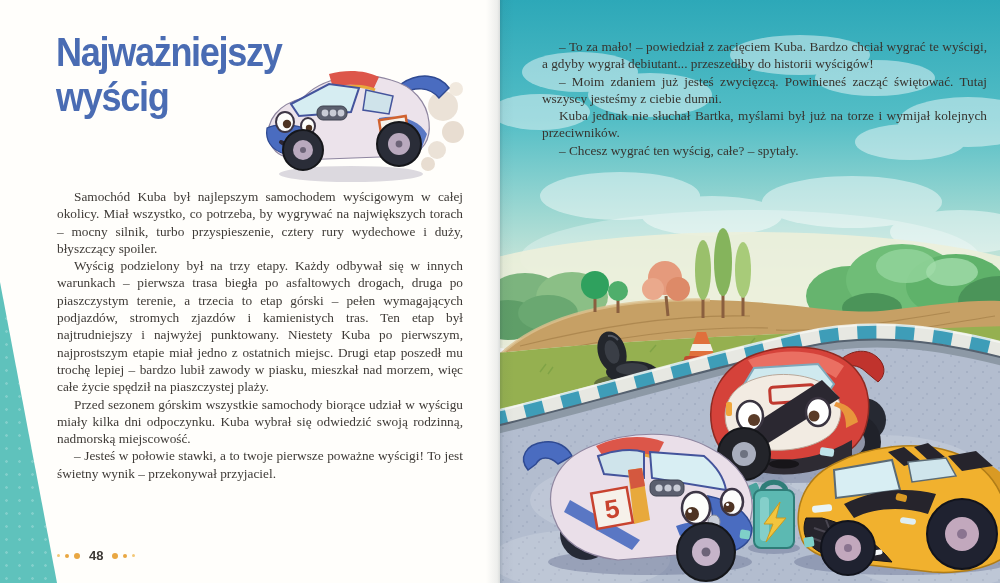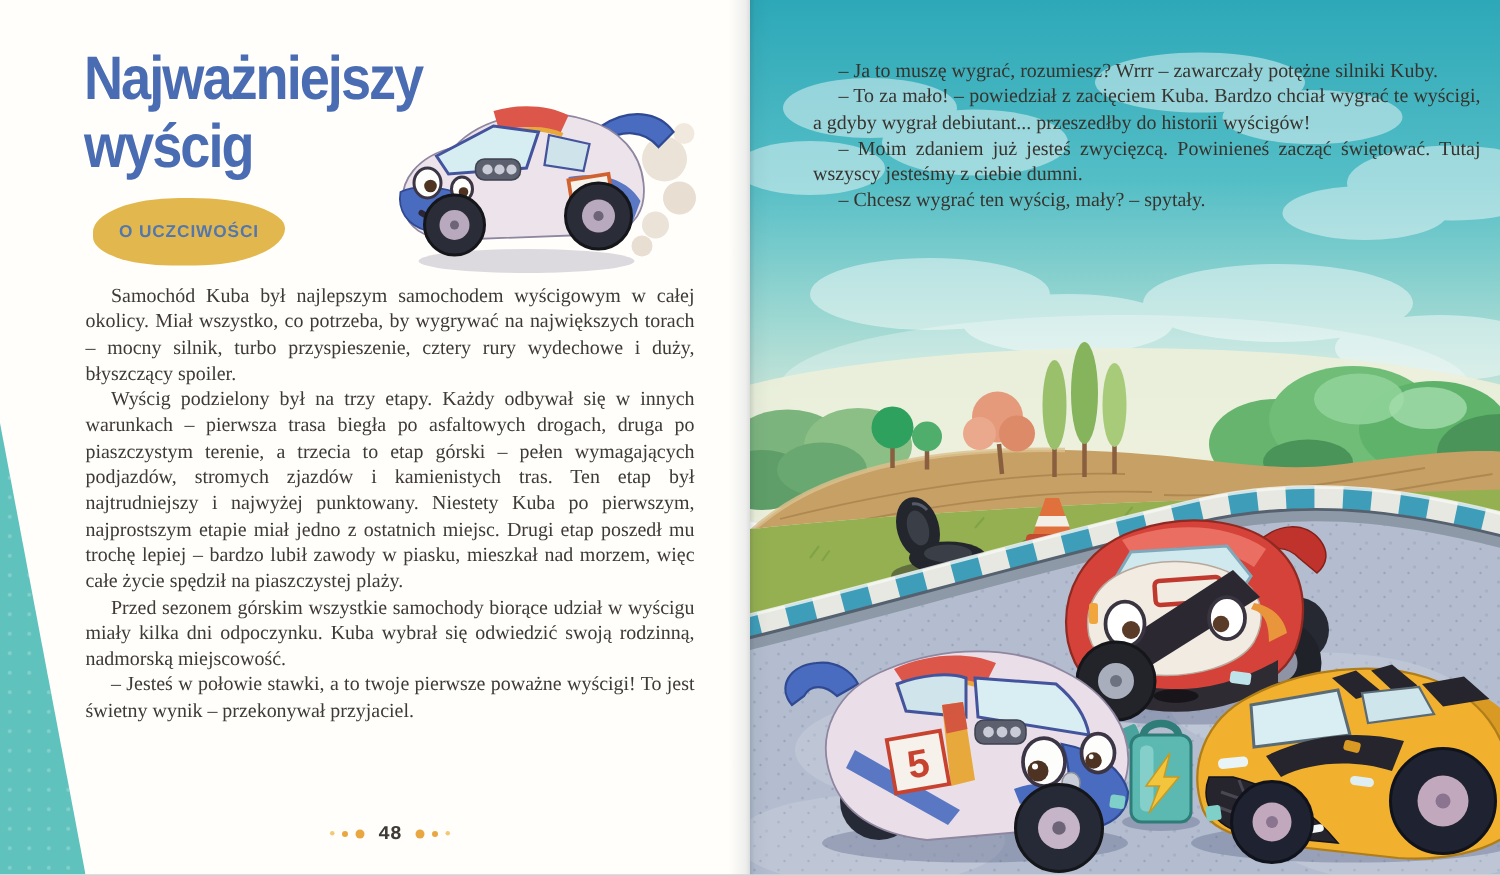--- a/index.html
+++ b/index.html
@@ -21,22 +21,22 @@
   .badge{position:absolute;left:62px;top:132px;width:128px;height:45px;
       background:#e2b84e;border-radius:55% 60% 58% 50% / 62% 55% 68% 52%;
       display:flex;align-items:center;justify-content:center;
       font-family:"Liberation Sans",sans-serif;font-weight:700;font-size:11.5px;
       letter-spacing:.6px;color:#5377ad;}
   .car-illo{position:absolute;left:251px;top:44px;}
   .body-text{position:absolute;left:57px;top:188px;width:406px;
       font-size:13.3px;line-height:17.3px;color:#3e3a36;text-align:justify;}
   .body-text p{margin:0;text-indent:17px;}
   .footer{position:absolute;left:57px;top:548px;width:406px;
-      display:flex;align-items:center;justify-content:center;gap:5px;
-      font-family:Liberation Mono, monospace;}
+      display:flex;align-items:center;gap:5px;
+      font-family:Liberation Sans, sans-serif;}
   .pagenum{font-size:13px;font-weight:700;color:#3e3a36;margin:0 4px;}
   .dot{display:inline-block;border-radius:50%;background:#e9a742;}
   .dot.d1{width:3px;height:3px;background:#f3c878;}
   .dot.d2{width:4px;height:4px;}
   .dot.d3{width:6px;height:6px;}
 
   
   .page-right{position:absolute;left:500px;top:0;width:500px;height:583px;overflow:hidden;}
   .scene{position:absolute;left:0;top:0;}
   .right-text{position:absolute;left:42px;top:38px;width:445px;
@@ -53,23 +53,20 @@
 <div class="spread">
 
   <div class="page-left">
     <div class="corner-triangle"></div>
 
     <div class="title">
       <div>Najważniejszy</div>
       <div>wyścig</div>
     </div>
 
-    <div class="badge">
-      <span>O UCZCIWOŚCI</span>
-    </div>
 
     <svg class="car-illo" width="214" height="146" viewBox="0 0 214 146">
       <g opacity="0.8">
         <circle cx="192" cy="62" r="15" fill="#e7dccf"></circle>
         <circle cx="202" cy="88" r="11" fill="#e3d6c7"></circle>
         <circle cx="186" cy="106" r="9" fill="#e7dccf"></circle>
         <circle cx="205" cy="45" r="7" fill="#eee4d8"></circle>
         <circle cx="177" cy="120" r="7" fill="#e3d6c7"></circle>
       </g>
       <ellipse cx="100" cy="130" rx="72" ry="8" fill="#8b84a0" opacity="0.3"></ellipse>
@@ -344,21 +341,21 @@
         <circle cx="348" cy="548" r="27" fill="#1f2230" stroke="#11131c" stroke-width="2"></circle>
         <circle cx="348" cy="548" r="13" fill="#c2a8bd"></circle>
           <circle cx="348" cy="548" r="4" fill="#8a7490"></circle>
         <circle cx="462" cy="534" r="35" fill="#1f2230" stroke="#11131c" stroke-width="2"></circle>
         <circle cx="462" cy="534" r="17" fill="#c2a8bd"></circle>
           <circle cx="462" cy="534" r="5" fill="#8a7490"></circle>
       </g>
     </svg>
 
     <div class="right-text">
-      <p>– Ja to muszę wygrać, rozumiesz? Wrrr – zawarczały potężne silniki Kuby.</p>
       <p>– To za mało! – powiedział z zacięciem Kuba. Bardzo chciał wygrać te wyścigi, a gdyby wygrał debiutant... przeszedłby do historii wyścigów!</p>
       <p>– Moim zdaniem już jesteś zwycięzcą. Powinieneś zacząć świętować. Tutaj wszyscy jesteśmy z ciebie dumni.</p>
-      <p>– Chcesz wygrać ten wyścig, mały? – spytały.</p>
+      <p>Kuba jednak nie słuchał Bartka, myślami był już na torze i wymijał kolejnych przeciwników.</p>
+      <p>– Chcesz wygrać ten wyścig, całe? – spytały.</p>
     </div>
   </div>
 
   <div class="gutter"></div>
 </div>
 
 </body></html>

